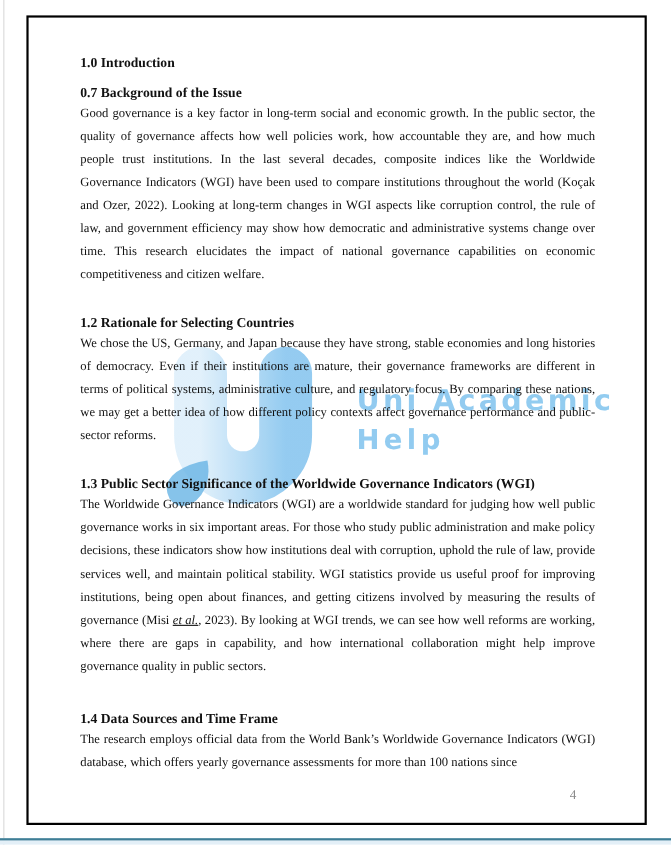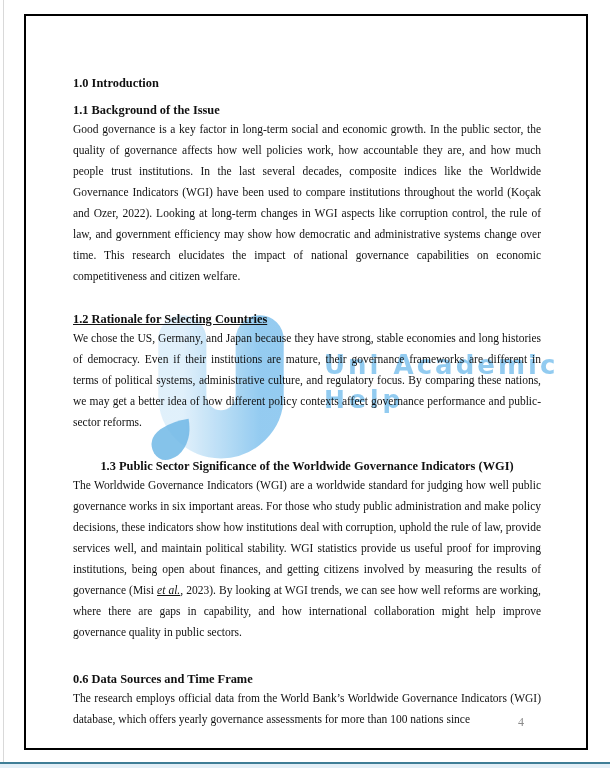--- a/index.html
+++ b/index.html
@@ -58,33 +58,32 @@
     line-height: 30px;
   }
   .wm-line2 {
     font-size: 25px;
     letter-spacing: 4px;
     line-height: 40px;
   }
   .content {
     position: relative;
     z-index: 1;
-    padding: 48px 45px 0 47px;
-    margin-top: 11px;
+    padding: 33px 45px 0 47px;
   }
   h1.doc-h, h2.doc-h {
     font-size: 12.4px;
     font-weight: bold;
     line-height: 17px;
     margin: 0;
     color: #111;
   }
   h1.doc-h { margin-bottom: 10px; }
-  h2.mt-a { margin-top: 24px; text-decoration: underline; }
-  h2.mt-b { margin-top: 25px; text-align: center; }
+  h2.mt-a { margin-top: 24px; }
+  h2.mt-b { margin-top: 25px; }
   h2.mt-c { margin-top: 28px; }
   p.doc-p {
     font-size: 11.5px;
     line-height: 21px;
     text-align: justify;
     margin: 0;
     color: #111;
   }
   .misspell {
     text-decoration-style: wavy;
@@ -122,29 +121,29 @@
     </svg>
     <div class="wm-text">
       <div class="wm-line1">Uni Academic</div>
       <div class="wm-line2">Help</div>
     </div>
   </div>
 
   <div class="content">
     <h1 class="doc-h">1.0 Introduction</h1>
 
-    <h2 class="doc-h">1.1 Background of the Issue</h2>
+    <h2 class="doc-h">0.7 Background of the Issue</h2>
     <p class="doc-p"><span>Good governance is a key factor in long-term social and economic growth. In the public sector, the quality of governance affects how well policies work, how accountable they are, and how much people trust institutions. In the last several decades, composite indices like the Worldwide Governance Indicators (WGI) have been used to compare institutions throughout the world (</span><span class="misspell">Koçak</span><span> and </span><span class="misspell">Ozer,</span><span> 2022). Looking at long-term changes in WGI aspects like corruption control, the rule of law, and government efficiency may show how democratic and administrative systems change over time. This research elucidates the impact of national governance capabilities on economic competitiveness and citizen welfare.</span></p>
 
     <h2 class="doc-h mt-a">1.2 Rationale for Selecting Countries</h2>
     <p class="doc-p"><span>We chose the US, Germany, and Japan because they have strong, stable economies and long histories of democracy. Even if their institutions are mature, their governance frameworks are different in terms of political systems, administrative culture, and regulatory focus. By comparing these nations, we may get a better idea of how different policy contexts affect governance performance and public-sector reforms.</span></p>
 
     <h2 class="doc-h mt-b">1.3 Public Sector Significance of the Worldwide Governance Indicators (WGI)</h2>
     <p class="doc-p"><span>The Worldwide Governance Indicators (WGI) are a worldwide standard for judging how well public governance works in six important areas. For those who study public administration and make policy decisions, these indicators show how institutions deal with corruption, uphold the rule of law, provide services well, and maintain political stability. WGI statistics provide us useful proof for improving institutions, being open about finances, and getting citizens involved by measuring the results of governance (</span><span class="misspell">Misi</span><span> </span><span class="italic">et al.</span><span>, 2023). By looking at WGI trends, we can see how well reforms are working, where there are gaps in capability, and how international collaboration might help improve governance quality in public sectors.</span></p>
 
-    <h2 class="doc-h mt-c">0.6 Data Sources and Time Frame</h2>
+    <h2 class="doc-h mt-c">1.4 Data Sources and Time Frame</h2>
     <p class="doc-p"><span>The research employs official data from the World Bank’s Worldwide Governance Indicators (WGI) database, which offers yearly governance assessments for more than 100 nations since</span></p>
   </div>
 
   <div class="page-number">4</div>
 </div>
 
 <div class="bottom-band"></div>
 
 </body></html>

